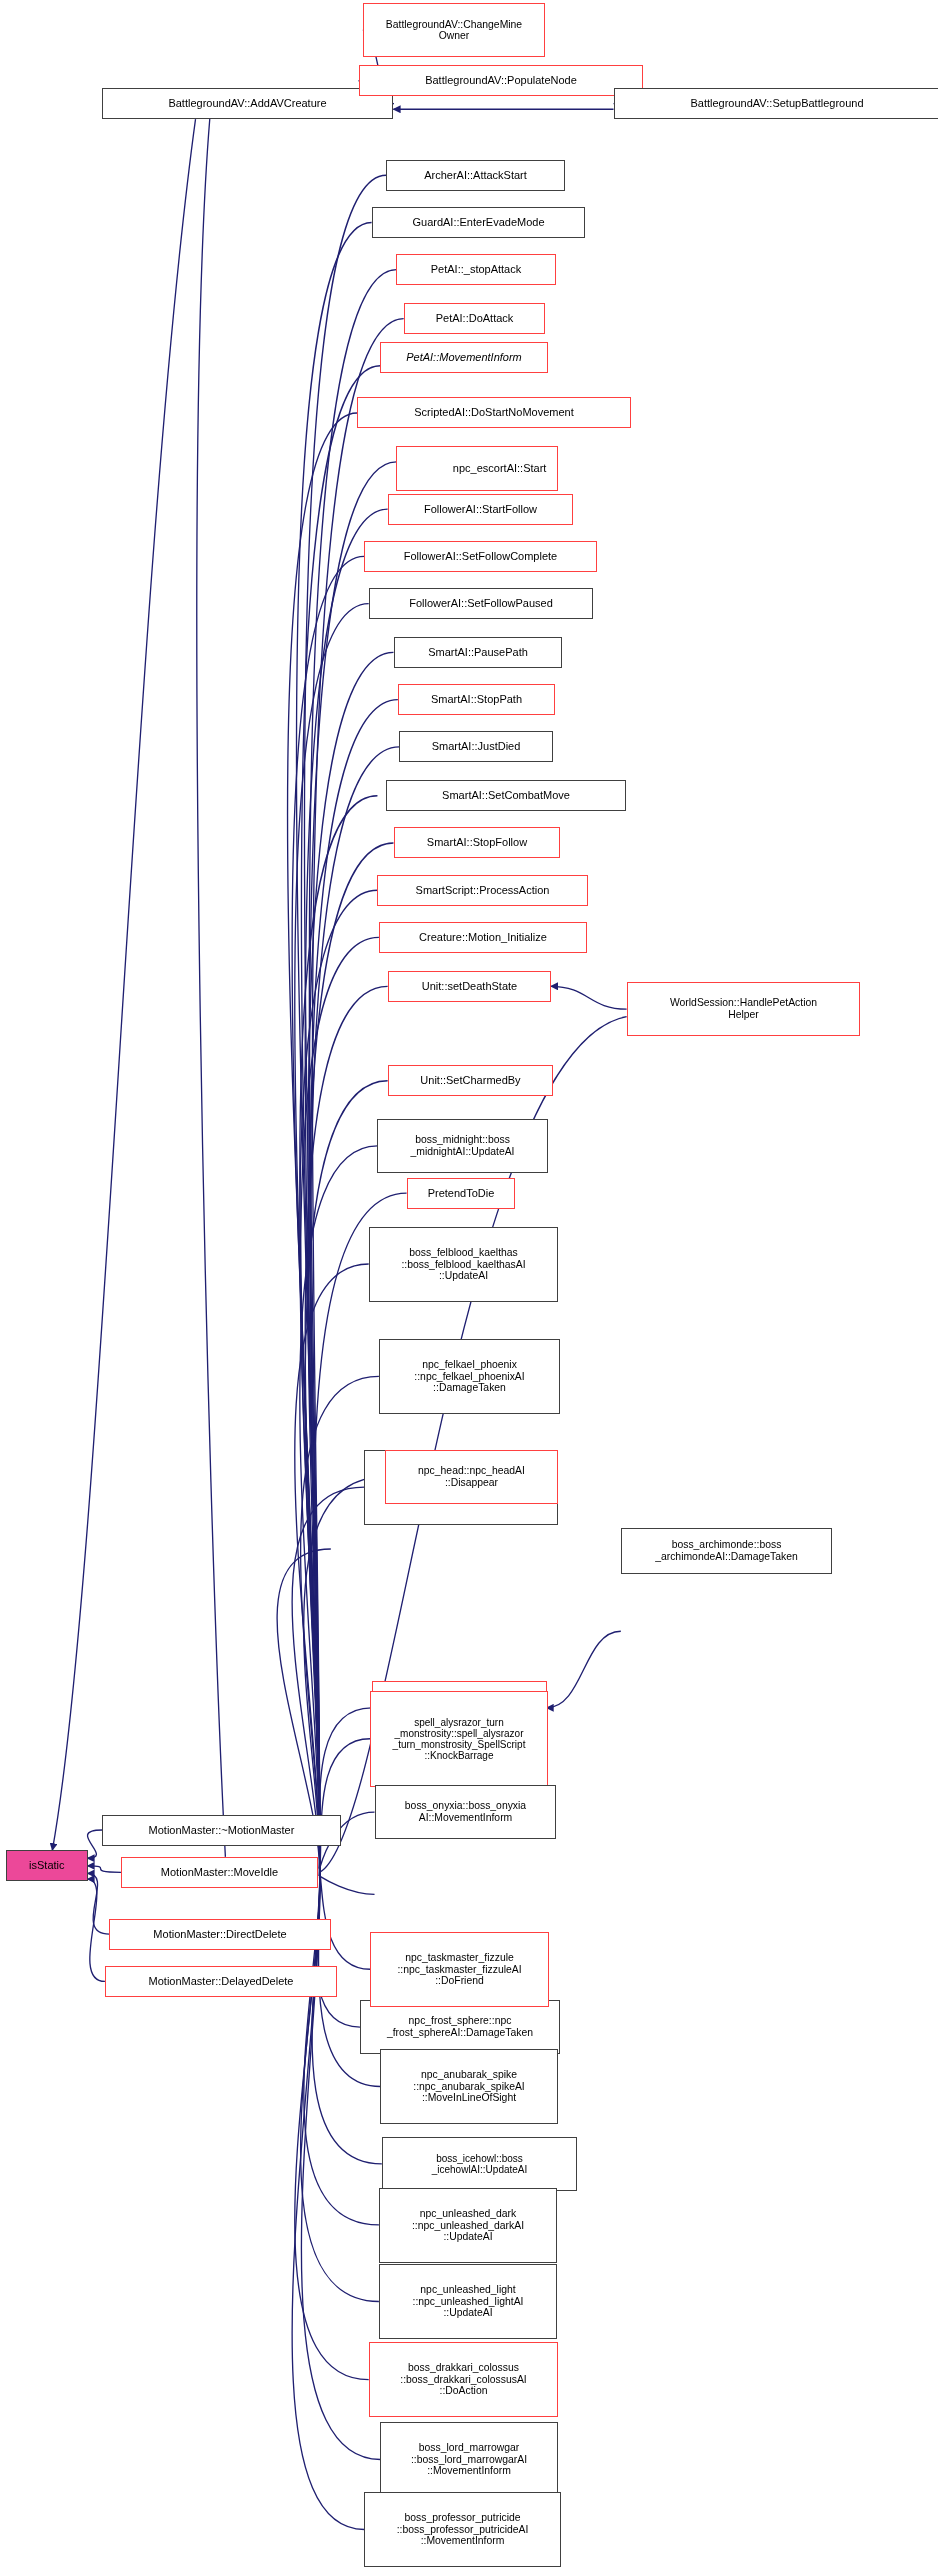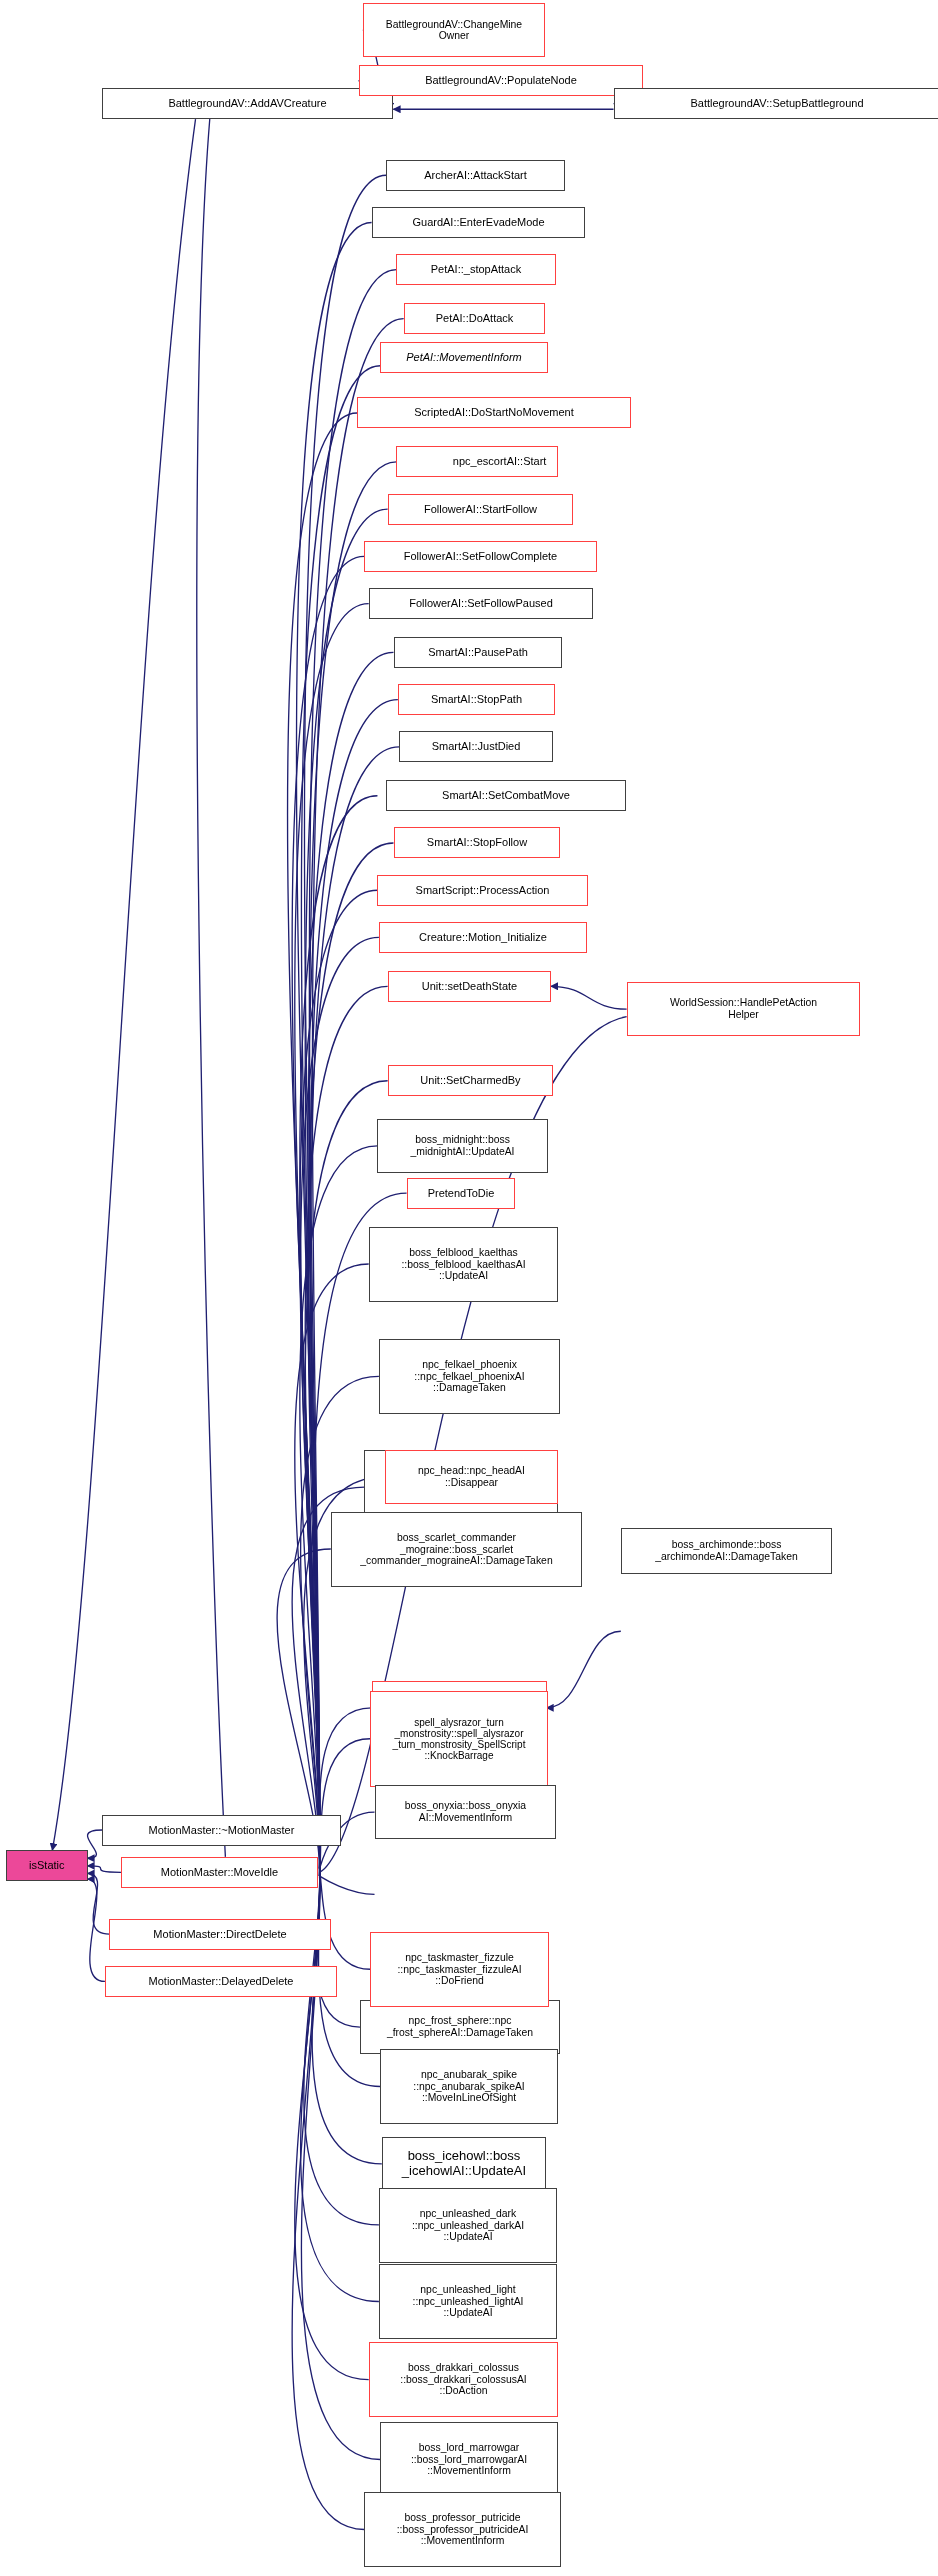--- a/index.html
+++ b/index.html
@@ -102,21 +102,21 @@
     </div>
     <div class="node n-red" style="left: 404px; top: 303px; width: 141px; height: 31px; font-size: 11px;">
       <span>PetAI::DoAttack</span>
     </div>
     <div class="node n-red" style="left: 380px; top: 342px; width: 168px; height: 31px; font-size: 11px; font-style: italic;">
       <span>PetAI::MovementInform</span>
     </div>
     <div class="node n-red" style="left: 357px; top: 397px; width: 274px; height: 31px; font-size: 11px;">
       <span>ScriptedAI::DoStartNoMovement</span>
     </div>
-    <div class="node n-red" style="left: 396px; top: 446px; width: 162px; height: 31px; font-size: 11px; padding-left: 48px;">
+    <div class="node n-red" style="left: 396px; top: 446px; width: 162px; height: 45px; font-size: 11px; padding-left: 48px;">
       <span>npc_escortAI::Start</span>
     </div>
     <div class="node n-red" style="left: 388px; top: 494px; width: 185px; height: 31px; font-size: 11px;">
       <span>FollowerAI::StartFollow</span>
     </div>
     <div class="node n-red" style="left: 364px; top: 541px; width: 233px; height: 31px; font-size: 11px;">
       <span>FollowerAI::SetFollowComplete</span>
     </div>
     <div class="node n-black" style="left: 369px; top: 588px; width: 224px; height: 31px; font-size: 11px;">
       <span>FollowerAI::SetFollowPaused</span>
@@ -170,25 +170,20 @@
 ::DamageTaken</span>
     </div>
     <div class="node n-black" style="left: 364px; top: 1450px; width: 194px; height: 75px; font-size: 10.4px;">
       <span>npc_crusade_persuaded
 ::npc_crusade_persuadedAI
 ::SpellHit</span>
     </div>
     <div class="node n-red" style="left: 385px; top: 1450px; width: 173px; height: 54px; font-size: 10.4px;">
       <span>npc_head::npc_headAI
 ::Disappear</span>
-    </div>
-    <div class="node n-black" style="left: 331px; top: 1512px; width: 251px; height: 75px; font-size: 10.4px;">
-      <span>boss_scarlet_commander
-_mograine::boss_scarlet
-_commander_mograineAI::DamageTaken</span>
     </div>
     <div class="node n-red" style="left: 372px; top: 1681px; width: 175px; height: 54px; font-size: 10.4px;">
       <span>boss_archimonde::boss
 _archimondeAI::DoAction</span>
     </div>
     <div class="node n-black" style="left: 621px; top: 1528px; width: 211px; height: 46px; font-size: 10.4px;">
       <span>boss_archimonde::boss
 _archimondeAI::DamageTaken</span>
     </div>
     <div class="node n-red" style="left: 370px; top: 1691px; width: 178px; height: 96px; font-size: 10px;">
@@ -208,21 +203,21 @@
     <div class="node n-red" style="left: 370px; top: 1932px; width: 179px; height: 75px; font-size: 10.4px;">
       <span>npc_taskmaster_fizzule
 ::npc_taskmaster_fizzuleAI
 ::DoFriend</span>
     </div>
     <div class="node n-black" style="left: 380px; top: 2049px; width: 178px; height: 75px; font-size: 10.4px;">
       <span>npc_anubarak_spike
 ::npc_anubarak_spikeAI
 ::MoveInLineOfSight</span>
     </div>
-    <div class="node n-black" style="left: 382px; top: 2137px; width: 164px; height: 54px; font-size: 13px;">
+    <div class="node n-black" style="left: 382px; top: 2137px; width: 195px; height: 54px; font-size: 10px;">
       <span>boss_icehowl::boss
 _icehowlAI::UpdateAI</span>
     </div>
     <div class="node n-black" style="left: 379px; top: 2188px; width: 178px; height: 75px; font-size: 10.4px;">
       <span>npc_unleashed_dark
 ::npc_unleashed_darkAI
 ::UpdateAI</span>
     </div>
     <div class="node n-black" style="left: 379px; top: 2264px; width: 178px; height: 75px; font-size: 10.4px;">
       <span>npc_unleashed_light

